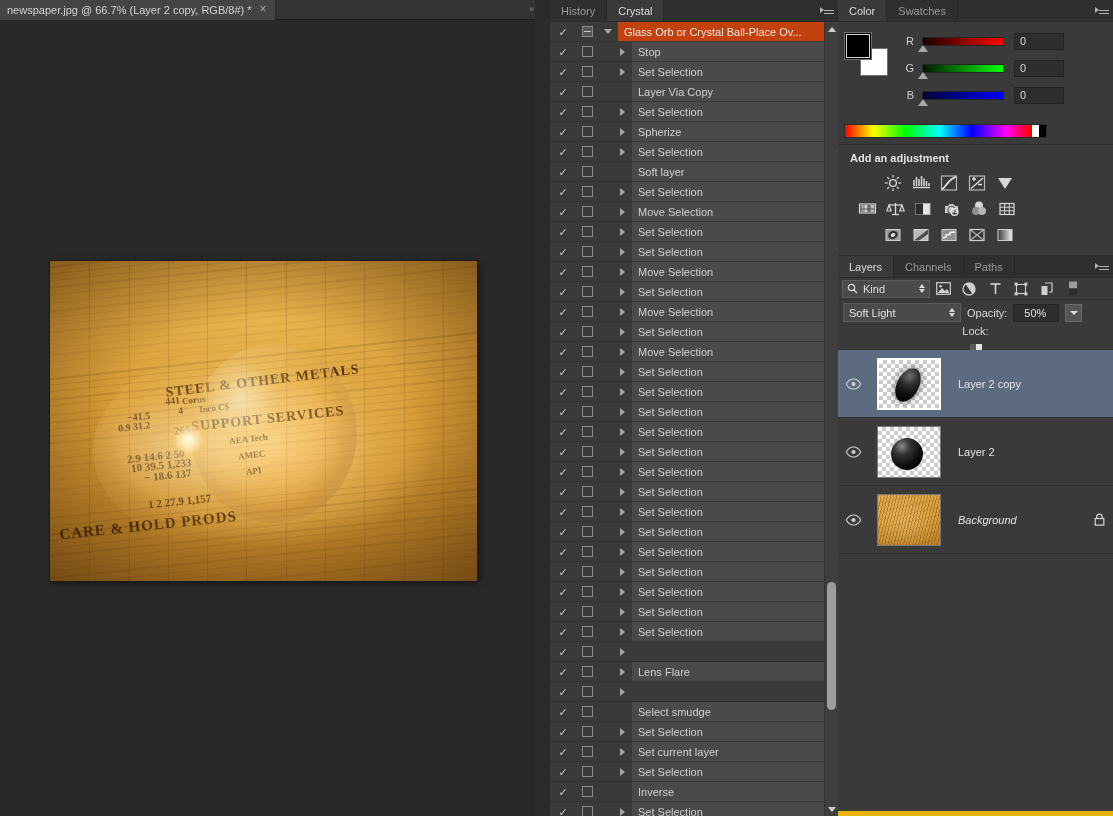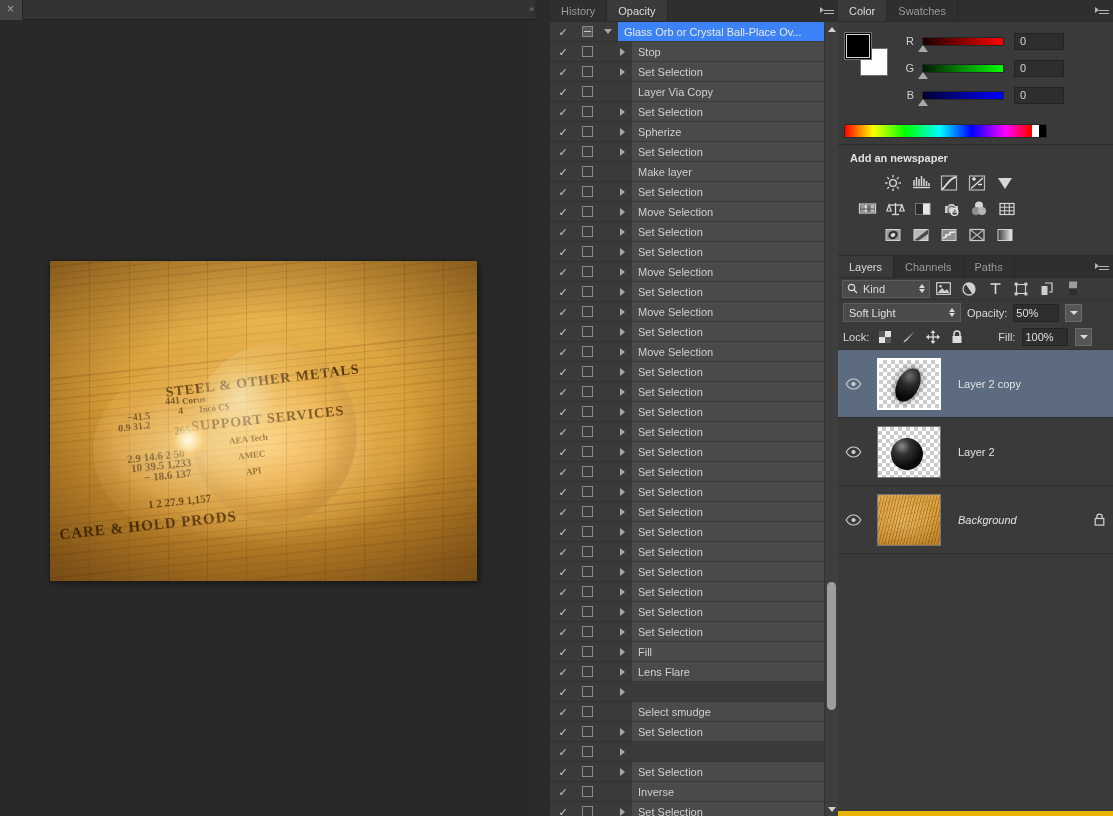--- a/index.html
+++ b/index.html
@@ -181,21 +181,21 @@
     border-right: 4px solid transparent;
     border-top: 5px solid #a8a8a8; border-bottom: none;
   }
   .arow .lbl {
     flex: 1; font-size: 11px; color: #d0d0d0;
     background: #4a4a4a; height: 20px; line-height: 20px;
     padding-left: 6px; margin-right: 12px;
     white-space: nowrap; overflow: hidden; text-overflow: ellipsis;
     border-bottom: 1px solid #3a3a3a;
   }
-  .arow.set .lbl { background: #3b82f6; color: #e8e8e8; }
+  .arow.set .lbl { background: #c2410c; color: #e8e8e8; }
   .arow.lv2 .lbl { margin-left: 0; }
   .arow.lv1 .tri { margin-left: 0; }
   .a-indent { width: 14px; }
 
   .vscroll {
     position: absolute; right: 0; top: 0; width: 14px; bottom: 0;
     background: #3e3e3e; border-left: 1px solid #333;
   }
   .vscroll .arrow-up, .vscroll .arrow-dn {
     position: absolute; left: 0; width: 14px; height: 14px;
@@ -292,30 +292,31 @@
     display:flex; align-items:center; padding: 0 5px;
     font-size: 11px; color: #e0e0e0; cursor: pointer;
   }
   .blend-select .sp { margin-left:auto; display:flex; flex-direction:column; gap:1px; }
   .blend-select .sp s.u { width:0;height:0;border-left:3px solid transparent;border-right:3px solid transparent;border-bottom:4px solid #d8d8d8; }
   .blend-select .sp s.d { width:0;height:0;border-left:3px solid transparent;border-right:3px solid transparent;border-top:4px solid #d8d8d8; }
   .lbl-sm { font-size: 11px; color: #d8d8d8; }
   .val-field {
     height: 18px; background: #2e2e2e; border: 1px solid #242424;
     font-size: 11px; color: #e0e0e0; display:flex; align-items:center;
-    padding: 0 2px; min-width: 46px;
+    padding: 0 10px; min-width: 46px;
   }
   .mini-drop {
     width: 17px; height: 18px; background: #555; border: 1px solid #6a6a6a;
     display:flex; align-items:center; justify-content:center; cursor:pointer;
   }
   .mini-drop s { width:0;height:0;border-left:4px solid transparent;border-right:4px solid transparent;border-top:4px solid #dcdcdc; }
   .lr-lock {
     height: 25px; display:flex; align-items:center; padding: 0 5px; gap: 7px;
     border-bottom: 1px solid #323232;
+    flex-direction: column;
   }
   .lock-ic { width: 17px; height: 17px; display:flex; align-items:center; justify-content:center; cursor:pointer; }
 
   .layer-list { position: relative; }
   .layer-row {
     height: 68px; display: flex; align-items: center;
     border-bottom: 1px solid #303030;
     background: #3a3a3a; cursor: pointer;
   }
   .layer-row.selected { background: #5c6b80; }
@@ -378,20 +379,21 @@
 </style>
 </head>
 <body>
 
 <div class="app">
 
   <div class="doc-area">
 
     <div class="tabbar">
       <div class="doc-tab">
+        <span class="doc-tab-title">newspaper.jpg @ 66.7% (Layer 2 copy, RGB/8#) *</span>
         <span class="tab-close">×</span>
       </div>
       <span class="expand-arrow">»</span>
     </div>
 
     <div class="canvas-wrap">
       <div class="canvas-img">
         <div class="np">
           <div class="np-base"></div>
           <div class="np-lines" id="npLines">
@@ -483,21 +485,21 @@
           <div class="flare"></div>
           <div class="np-vig"></div>
         </div>
       </div>
     </div>
   </div>
 
   <div class="panel-stack-left">
     <div class="tabstrip">
       <div class="ptab">History</div>
-      <div class="ptab active">Opacity</div>
+      <div class="ptab active">Crystal</div>
       <div class="tabstrip-fill"></div>
       <div class="panel-menu">
         <span class="tri"></span>
           <span class="ln"></span>
           <span class="ln"></span>
           <span class="ln"></span>
       </div>
     </div>
 
     <div class="actions-body" id="actionsList">
@@ -575,21 +577,21 @@
           </span>
           <span class="lbl">Set Selection</span>
         </div>
         <div class="arow lv2">
           <span class="chk">✓</span>
           <span class="box">
             <i></i>
           </span>
           <span class="a-indent"></span>
           <span class="tri"></span>
-          <span class="lbl">Make layer</span>
+          <span class="lbl">Soft layer</span>
         </div>
         <div class="arow lv2">
           <span class="chk">✓</span>
           <span class="box">
             <i></i>
           </span>
           <span class="a-indent"></span>
           <span class="tri">
             <s></s>
           </span>
@@ -839,21 +841,20 @@
         </div>
         <div class="arow lv2">
           <span class="chk">✓</span>
           <span class="box">
             <i></i>
           </span>
           <span class="a-indent"></span>
           <span class="tri">
             <s></s>
           </span>
-          <span class="lbl">Fill</span>
         </div>
         <div class="arow lv2">
           <span class="chk">✓</span>
           <span class="box">
             <i></i>
           </span>
           <span class="a-indent"></span>
           <span class="tri">
             <s></s>
           </span>
@@ -891,20 +892,21 @@
         </div>
         <div class="arow lv2">
           <span class="chk">✓</span>
           <span class="box">
             <i></i>
           </span>
           <span class="a-indent"></span>
           <span class="tri">
             <s></s>
           </span>
+          <span class="lbl">Set current layer</span>
         </div>
         <div class="arow lv2">
           <span class="chk">✓</span>
           <span class="box">
             <i></i>
           </span>
           <span class="a-indent"></span>
           <span class="tri">
             <s></s>
           </span>
@@ -985,21 +987,21 @@
 
       <div class="spectrum">
         <span class="bk"></span>
         <span class="wk"></span>
       </div>
     </div>
 
     <div class="divider-h"></div>
 
     <div class="adj-body">
-      <div class="adj-title">Add an newspaper</div>
+      <div class="adj-title">Add an adjustment</div>
       <div class="adj-grid">
         <div class="adj-rowline r1">
           <div class="adj-ic">
             <svg width="18" height="18" viewBox="0 0 18 18">
                 <circle cx="9" cy="9" r="3.4" fill="none" stroke="#d8d8d8" stroke-width="1.4"></circle>
                 <g stroke="#d8d8d8" stroke-width="1.3">
                   <line x1="9" y1="1" x2="9" y2="3.6"></line>
                   <line x1="9" y1="14.4" x2="9" y2="17"></line>
                   <line x1="1" y1="9" x2="3.6" y2="9"></line>
                   <line x1="14.4" y1="9" x2="17" y2="9"></line>

